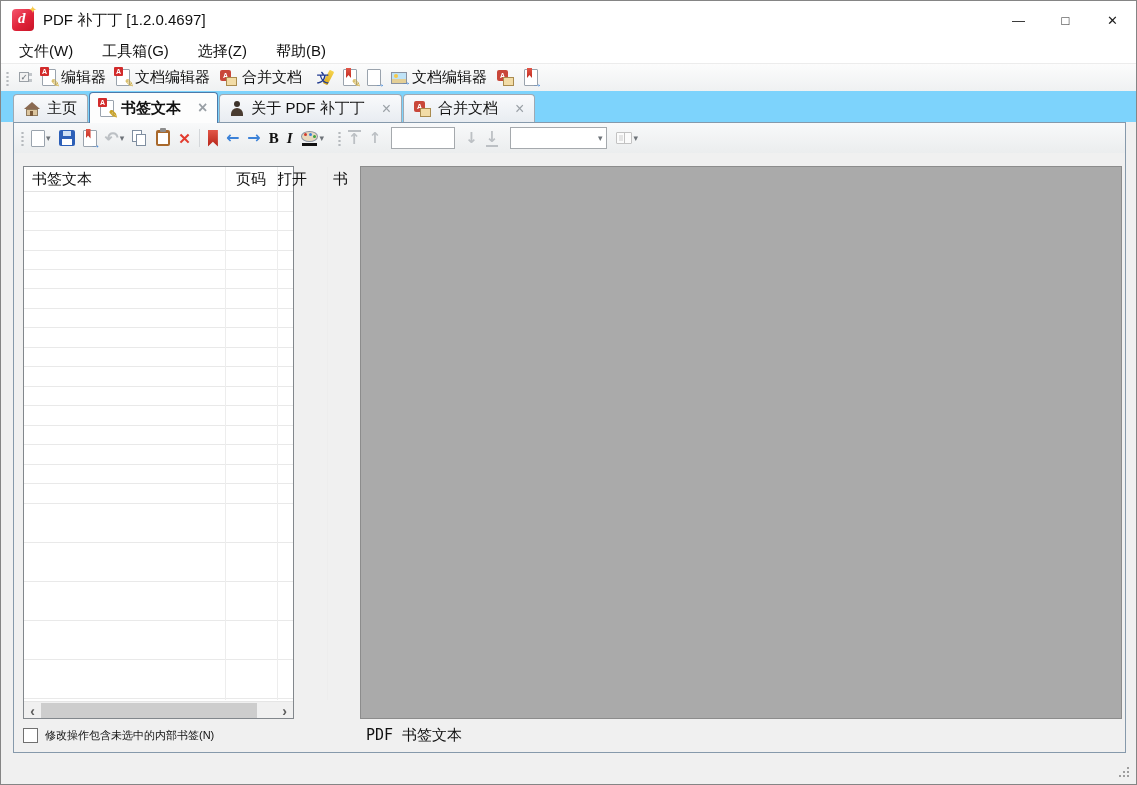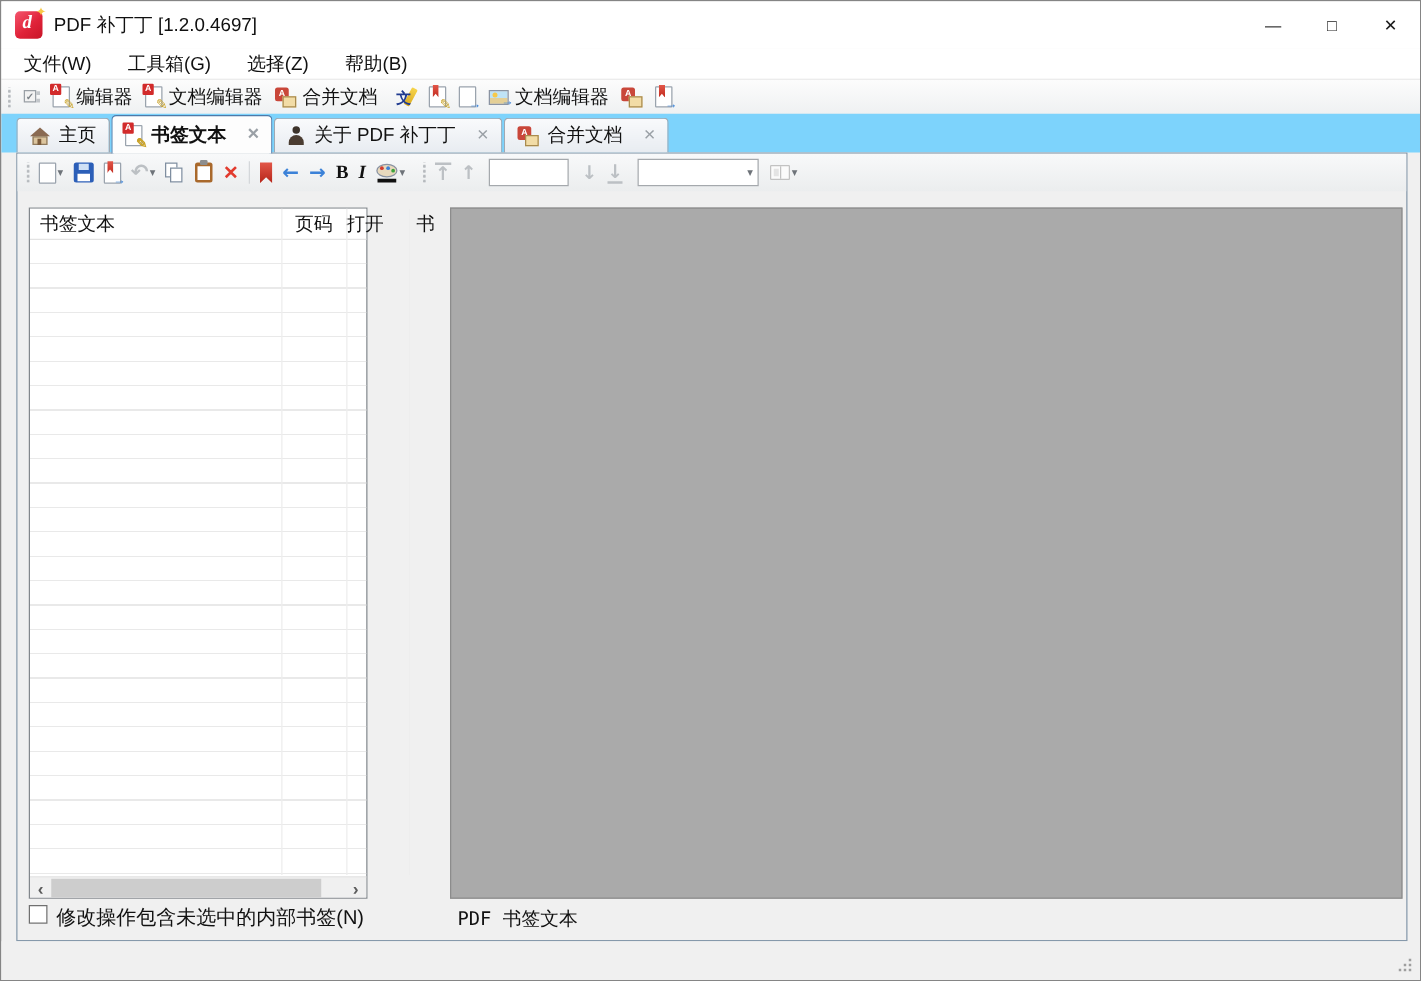--- a/index.html
+++ b/index.html
@@ -146,22 +146,22 @@
   .sb-arrow { position:absolute; top:0; width:17px; height:17px; color:#5c5c5c; font-size:14px; font-weight:bold;
               display:flex; align-items:center; justify-content:center; }
   .sb-left { left:0; } .sb-right { right:0; }
   .sb-thumb { position:absolute; left:17px; top:1px; width:216px; height:15px; background:#cdcdcd; }
 
   
   .preview { position:absolute; left:346px; top:43px; width:762px; height:553px;
              background:#aaaaaa; border:1px solid #8c8c8c; }
 
   
-  .footer-row { position:absolute; left:9px; top:601px; height:22px; display:flex; align-items:flex-start;
-                font-size:16px; color:#111; }
+  .footer-row { position:absolute; left:9px; top:601px; height:22px; display:flex; align-items:center;
+                font-size:11px; color:#111; }
   .chk { width:15px; height:15px; background:#fff; border:1px solid #707070; margin-right:7px; }
   .page-info { position:absolute; left:352px; top:603px; font-family:"DejaVu Sans Mono",monospace;
                font-size:15px; color:#111; }
 
   
   .statusbar { position:absolute; left:0; right:0; bottom:0; height:31px; background:#f0f0f0; }
   .grip-dots { position:absolute; right:5px; bottom:5px; width:12px; height:12px; }
   .grip-dots .dot { position:absolute; left:0; top:0; width:2px; height:2px; background:transparent;
       box-shadow:8px 0 #9e9e9e, 4px 4px #9e9e9e, 8px 4px #9e9e9e, 0 8px #9e9e9e, 4px 8px #9e9e9e, 8px 8px #9e9e9e; }
 </style>

